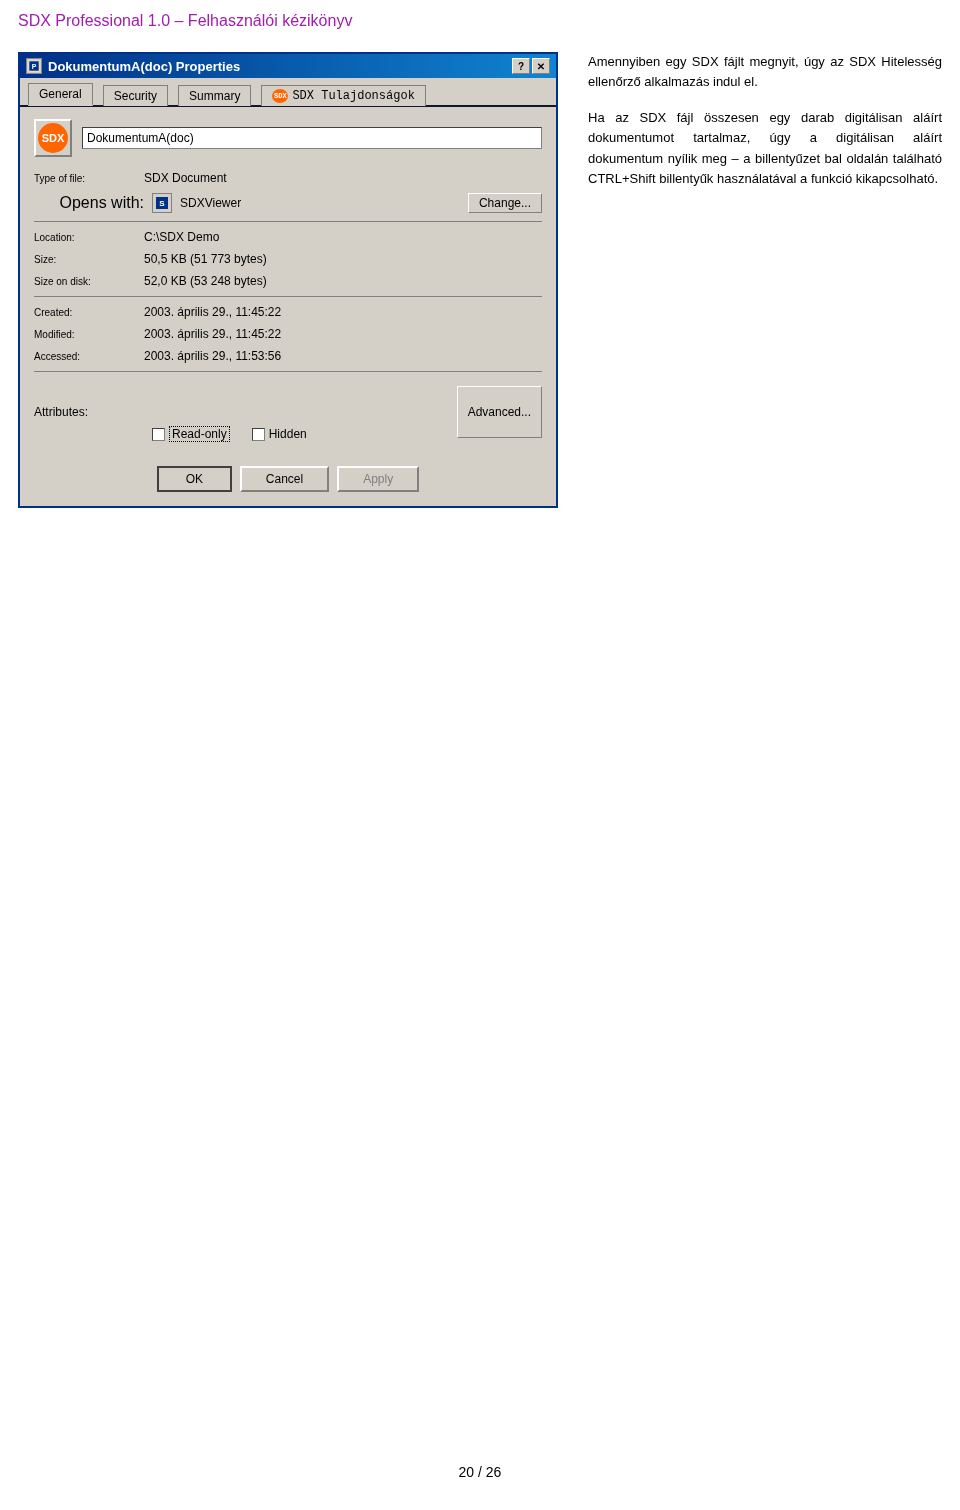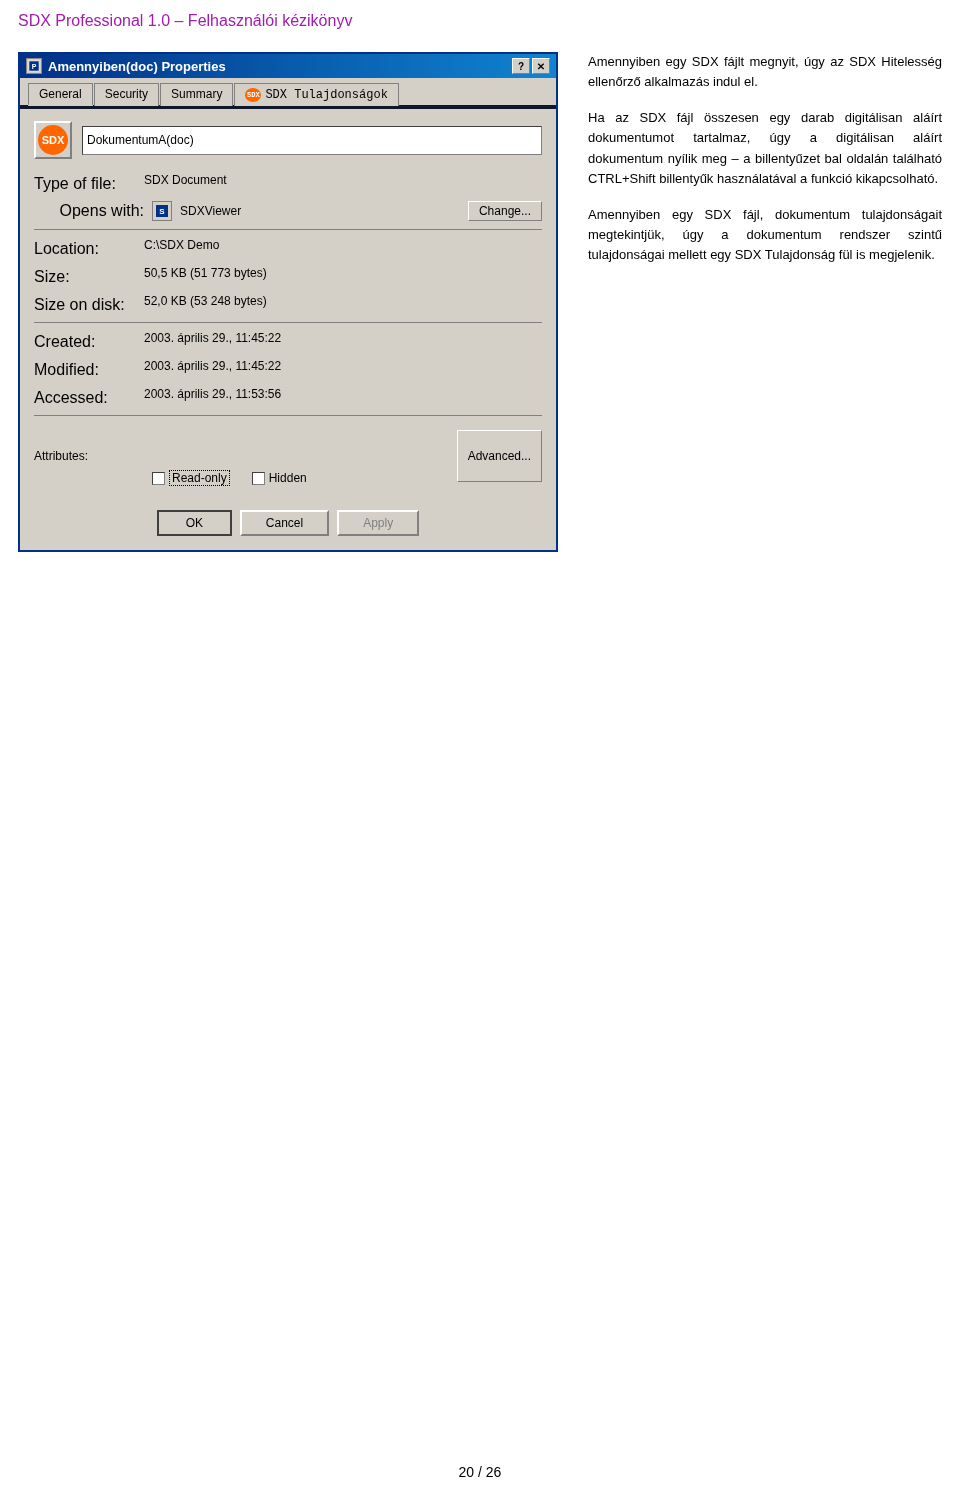--- a/index.html
+++ b/index.html
@@ -87,22 +87,23 @@
       color: #000;
       font-weight: bold;
     }
 
     
     .tabs-row {
       display: flex;
       flex-direction: row;
       background: #d4d0c8;
       padding: 4px 8px 0 8px;
-      gap: 1px;
-      border-bottom: 4px solid #0f172a;
+      gap: 10px;
+      border-bottom: 2px solid #0f172a;
+      align-items: flex-end;
     }
 
     .tab {
       padding: 3px 10px;
       background: #d4d0c8;
       border: 1px solid #808080;
       border-bottom: none;
       font-size: 12px;
       cursor: pointer;
       position: relative;
@@ -171,41 +172,41 @@
       display: flex;
       align-items: center;
       justify-content: center;
       color: white;
       font-size: 11px;
       font-weight: bold;
     }
 
     .filename-input {
       flex: 1;
-      height: 29px;
+      height: 22px;
       border: 1px solid #808080;
       border-top-color: #404040;
       border-left-color: #404040;
       background: white;
       font-size: 12px;
       padding: 2px 4px;
     }
 
     
     .prop-row {
       display: flex;
       flex-direction: row;
       margin-bottom: 8px;
       align-items: flex-start;
     }
 
     .prop-label {
       width: 110px;
       min-width: 110px;
-      font-size: 16px;
+      font-size: 10px;
       color: #000;
       padding-top: 2px;
     }
 
     .prop-value {
       font-size: 12px;
       color: #000;
     }
 
     
@@ -366,21 +367,21 @@
   <div class="dialog">
 
     <div class="dialog-titlebar">
       <div class="dialog-titlebar-left">
         <div class="titlebar-icon">
           <svg width="12" height="12" viewBox="0 0 12 12">
             <rect x="1" y="1" width="10" height="10" fill="#003087" stroke="#fff" stroke-width="0.5"></rect>
             <text x="6" y="9" text-anchor="middle" fill="white" font-size="7" font-weight="bold">P</text>
           </svg>
         </div>
-        <span>Amennyiben(doc) Properties</span>
+        <span>DokumentumA(doc) Properties</span>
       </div>
       <div class="titlebar-buttons">
         <div class="titlebar-btn">?</div>
         <div class="titlebar-btn">✕</div>
       </div>
     </div>
 
     <div class="tabs-row">
       <div class="tab active">
         <span>General</span>
@@ -478,18 +479,17 @@
       <button class="footer-btn default">OK</button>
       <button class="footer-btn">Cancel</button>
       <button class="footer-btn disabled">Apply</button>
     </div>
 
   </div>
 
   <div class="right-text">
     <p>Amennyiben egy SDX fájlt megnyit, úgy az SDX Hitelesség ellenőrző alkalmazás indul el.</p>
     <p>Ha az SDX fájl összesen egy darab digitálisan aláírt dokumentumot tartalmaz, úgy a digitálisan aláírt dokumentum nyílik meg – a billentyűzet bal oldalán található CTRL+Shift billentyűk használatával a funkció kikapcsolható.</p>
-    <p>Amennyiben egy SDX fájl, dokumentum tulajdonságait megtekintjük, úgy a dokumentum rendszer szintű tulajdonságai mellett egy SDX Tulajdonság fül is megjelenik.</p>
   </div>
 
 </div>
 
 <div class="page-footer">20 / 26</div>
 
 </body></html>

